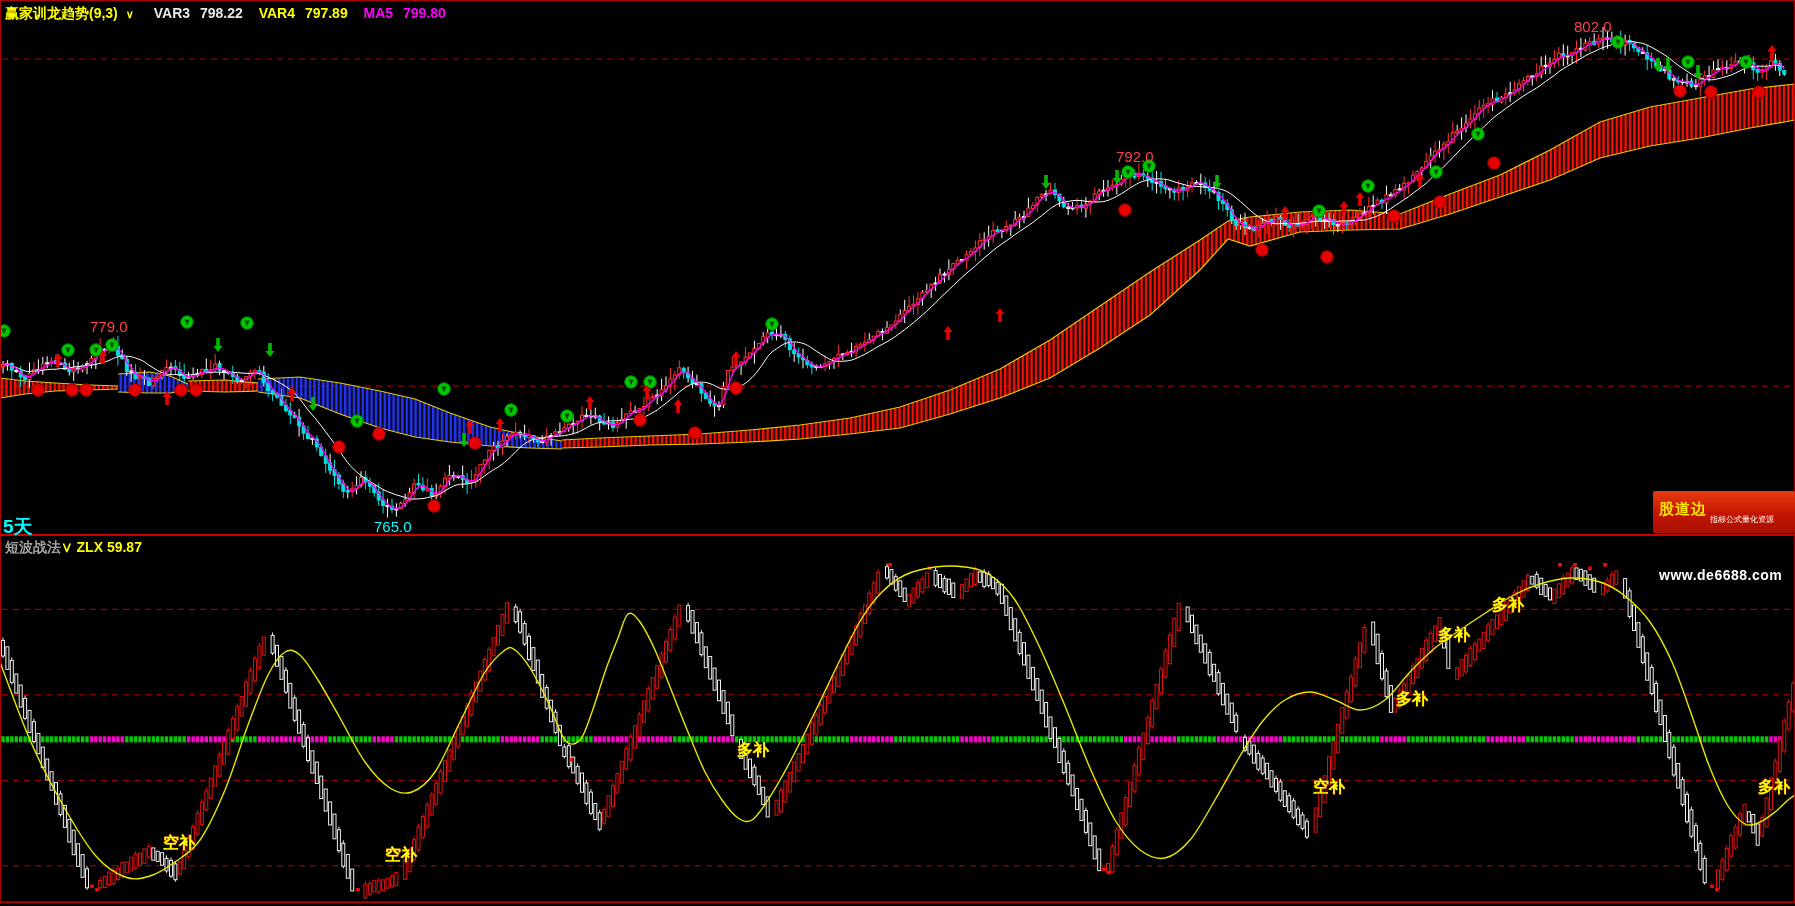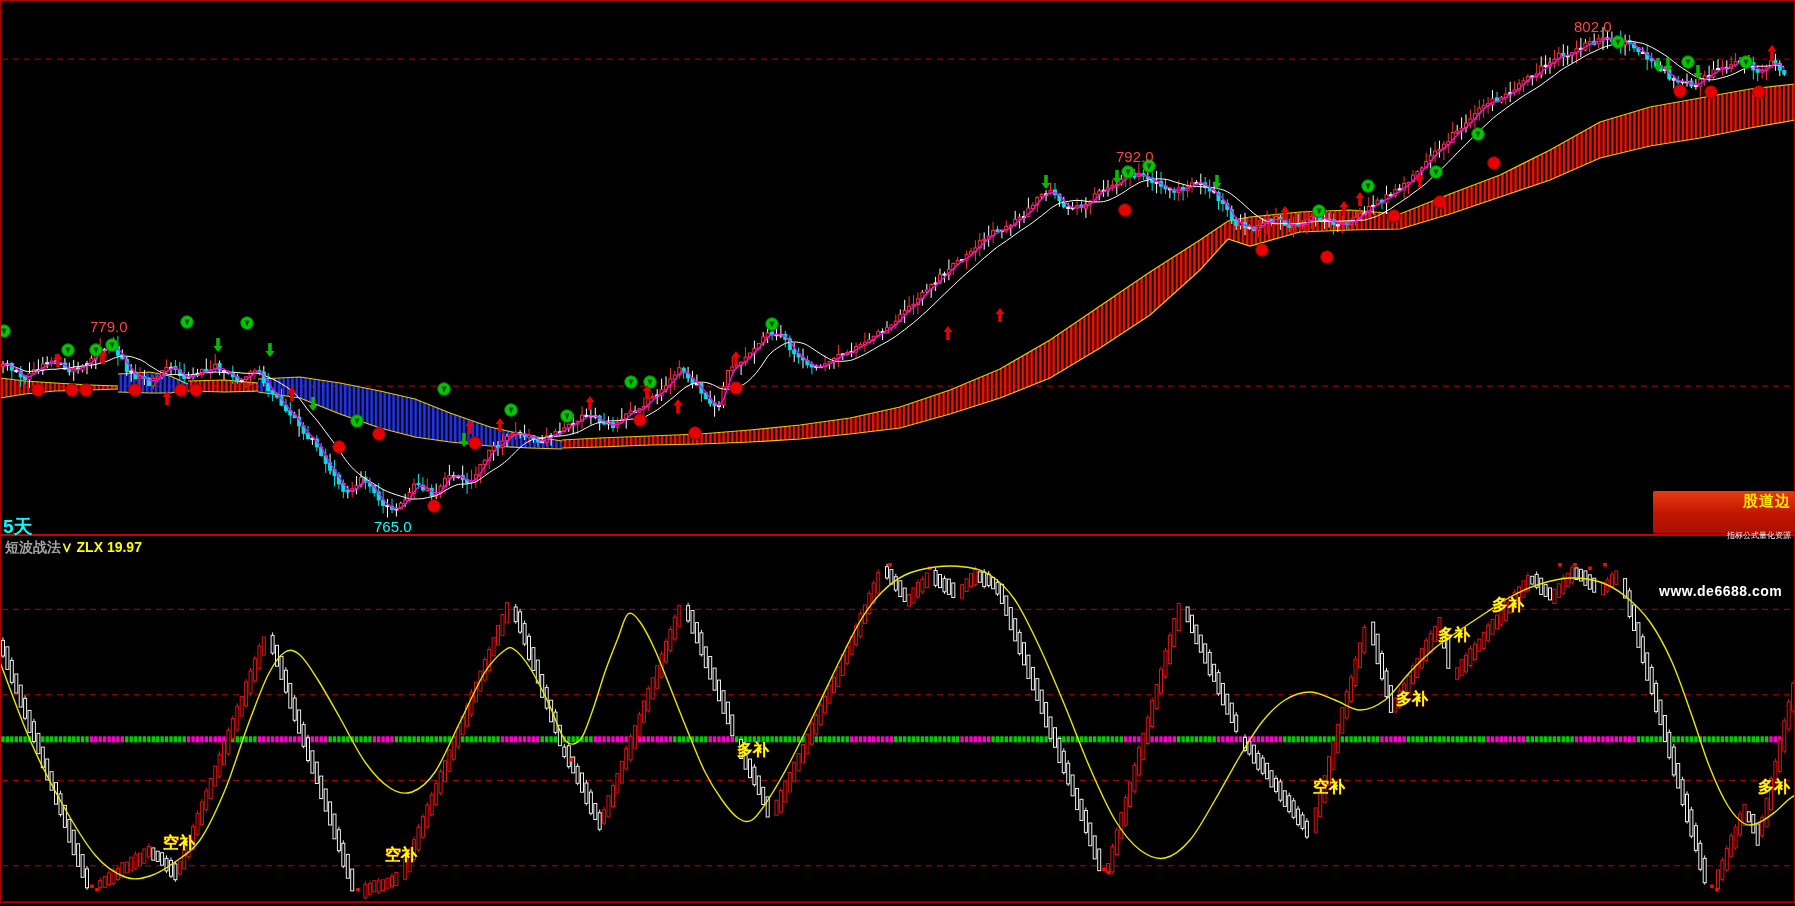--- a/index.html
+++ b/index.html
@@ -7,21 +7,21 @@
           font-family:"Liberation Sans",sans-serif;}
   svg{position:absolute;left:0;top:0;}
   .hdr{position:absolute;left:5px;top:5px;font-size:14px;font-weight:bold;white-space:nowrap;z-index:5;}
   .hdr span{margin-right:6px;}
   .hdr .chev{font-size:11px;margin-left:2px;margin-right:10px;}
   .hdr2{position:absolute;left:5px;top:539px;font-size:14px;font-weight:bold;white-space:nowrap;z-index:5;}
   .period{position:absolute;left:3px;top:514px;font-size:19px;font-weight:bold;z-index:5;}
   .wm{position:absolute;left:1653px;top:491px;width:142px;height:42px;z-index:6;
       background:linear-gradient(180deg,#e63b10 0%,#c21500 55%,#a81000 100%);
       border-radius:2px;padding:2px 4px 0 6px;box-sizing:border-box;line-height:1.05;}
-  .wm .row1{display:flex;align-items:flex-end;flex-direction:column;}
+  .wm .row1{display:flex;align-items:center;}
   .wm .brand{color:#ffe800;font-weight:bold;font-size:15px;letter-spacing:1px;}
   .wm .tag{color:#fff;font-size:8px;margin-left:3px;margin-top:23px;}
   .wm .url{color:#fff;font-weight:bold;font-size:14px;letter-spacing:.5px;margin-top:44px;}
 </style>
 </head>
 <body>
 
 <div class="screen">
 
   <svg id="chart" width="1795" height="906" viewBox="0 0 1795 906">
@@ -1967,30 +1967,47 @@
         <text x="1492" y="610" fill="#ffff00" stroke="#993300" stroke-width="0.7" paint-order="stroke" font-size="16" font-weight="bold" font-family="&quot;Liberation Sans&quot;,sans-serif">多补</text>
         <text x="1758" y="792" fill="#ffff00" stroke="#993300" stroke-width="0.7" paint-order="stroke" font-size="16" font-weight="bold" font-family="&quot;Liberation Sans&quot;,sans-serif">多补</text>
       </g>
       <g>
         <rect x="0.5" y="0.5" width="1794" height="902" fill="none" stroke="#aa0000" stroke-width="1"></rect>
         <line x1="0" y1="535" x2="1795" y2="535" stroke="#cc0000" stroke-width="2"></line>
         <line x1="0" y1="902" x2="1795" y2="902" stroke="#aa0000" stroke-width="1.5"></line>
       </g>
     </svg>
 
+  <div class="hdr">
+    <span>
+      <span style="color: rgb(255, 255, 0);">赢家训龙趋势(9,3)</span><span class="chev" style="color: rgb(255, 255, 0);">∨</span>
+    </span>
+    <span>
+      <span style="color: rgb(232, 232, 232);">VAR3</span>
+      <span style="color: rgb(232, 232, 232);">798.22</span>
+    </span>
+    <span>
+      <span style="color: rgb(255, 255, 0);">VAR4</span>
+      <span style="color: rgb(255, 255, 0);">797.89</span>
+    </span>
+    <span>
+      <span style="color: rgb(255, 0, 255);">MA5</span>
+      <span style="color: rgb(255, 0, 255);">799.80</span>
+    </span>
+  </div>
 
   <div class="period" style="color: rgb(0, 255, 255);">5天</div>
 
   <div class="hdr2">
     <span>
       <span style="color: #a3a3a3;">短波战法</span><span class="chev" style="color: rgb(255, 255, 0);">∨</span>
     </span>
     <span>
       <span style="color: rgb(255, 255, 0); margin-top: 23px;">ZLX</span>
-      <span style="color: rgb(255, 255, 0);">19.97</span>
+      <span style="color: rgb(255, 255, 0);">59.87</span>
     </span>
   </div>
 
   <div class="wm">
     <div class="row1">
       <span class="brand">股道边</span>
       <span class="tag">指标公式量化资源</span>
     </div>
     <div class="url">www.de6688.com</div>
   </div>

